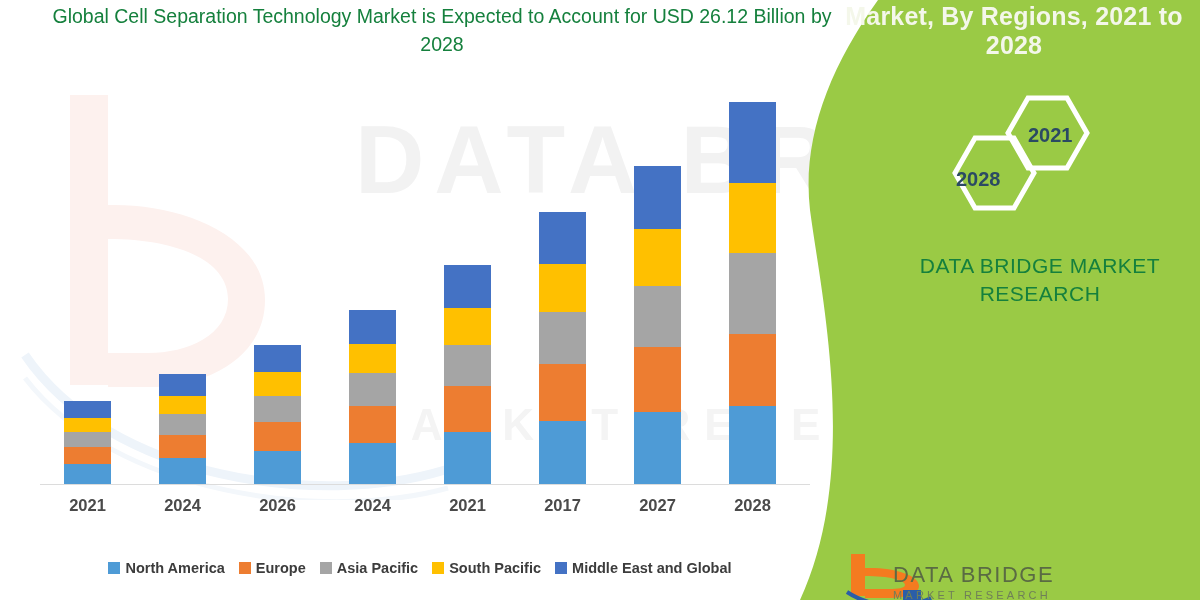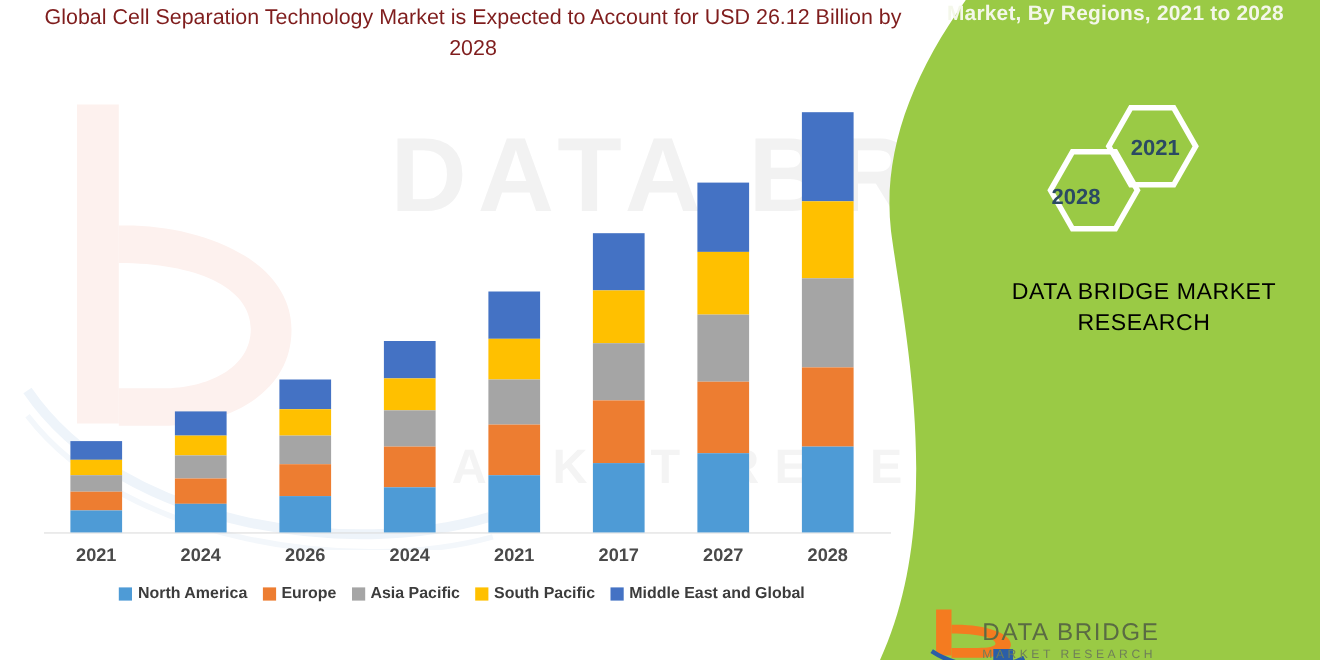--- a/index.html
+++ b/index.html
@@ -57,21 +57,21 @@
     right: 0; top: 0;
     width: 400px; height: 600px;
     pointer-events: none;
   }
   .green-title {
     position: absolute;
     left: 828px; top: 2px;
     width: 372px;
     text-align: center;
     color: #f4f7ea;
-    font-size: 19px;
+    font-size: 25px;
     font-weight: 600;
     letter-spacing: 0.2px;
   }
   .hexwrap {
     position: absolute;
     left: 930px; top: 90px;
     width: 200px; height: 130px;
   }
   .hex-label {
     position: absolute;
@@ -80,21 +80,21 @@
     font-weight: 600;
   }
   .hex-label.y2021 { left: 1028px; top: 124px; }
   .hex-label.y2028 { left: 956px; top: 168px; }
 
   .brand-text {
     position: absolute;
     left: 890px; top: 252px;
     width: 300px;
     text-align: center;
-    color: #000000;
+    color: #15803d;
     font-size: 21px;
     line-height: 28px;
     letter-spacing: 0.5px;
   }
 
   
   .logo {
     position: absolute;
     left: 845px; top: 552px;
     width: 340px; height: 48px;
@@ -111,24 +111,24 @@
     position: absolute;
     left: 893px; top: 589px;
     color: #6f7f58;
     font-size: 11px;
     letter-spacing: 3.2px;
   }
 
   
   .chart-title {
     position: absolute;
-    left: 40px; top: 2px;
+    left: 52px; top: 2px;
     width: 780px;
     text-align: center;
-    color: #7f1d1d;
+    color: #15803d;
     font-size: 19.5px;
     line-height: 28px;
     font-weight: 500;
   }
   .axis-line {
     position: absolute;
     left: 40px; top: 484px;
     width: 770px; height: 1px;
     background: #dcdcdc;
   }
@@ -166,21 +166,21 @@
     width: 90px;
     text-align: center;
     color: #4a4a4a;
     font-size: 16.5px;
     font-weight: 600;
   }
 
   
   .legend {
     position: absolute;
-    left: 40px; top: 532px;
+    left: 40px; top: 560px;
     width: 760px;
     display: flex;
     justify-content: center;
     align-items: center;
     gap: 14px;
   }
   .legend-item {
     display: flex;
     align-items: center;
     gap: 5px;

